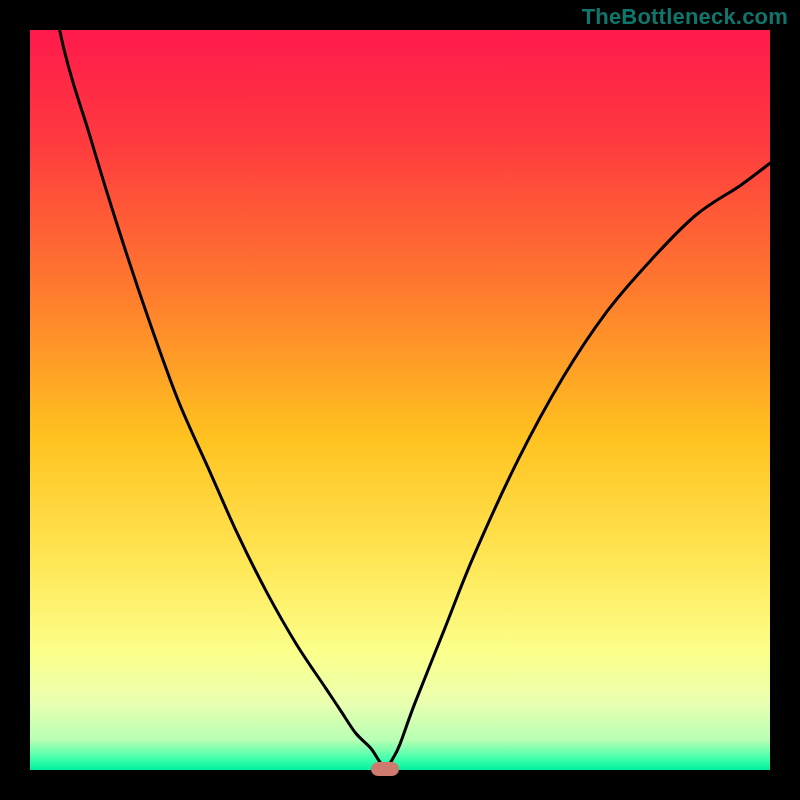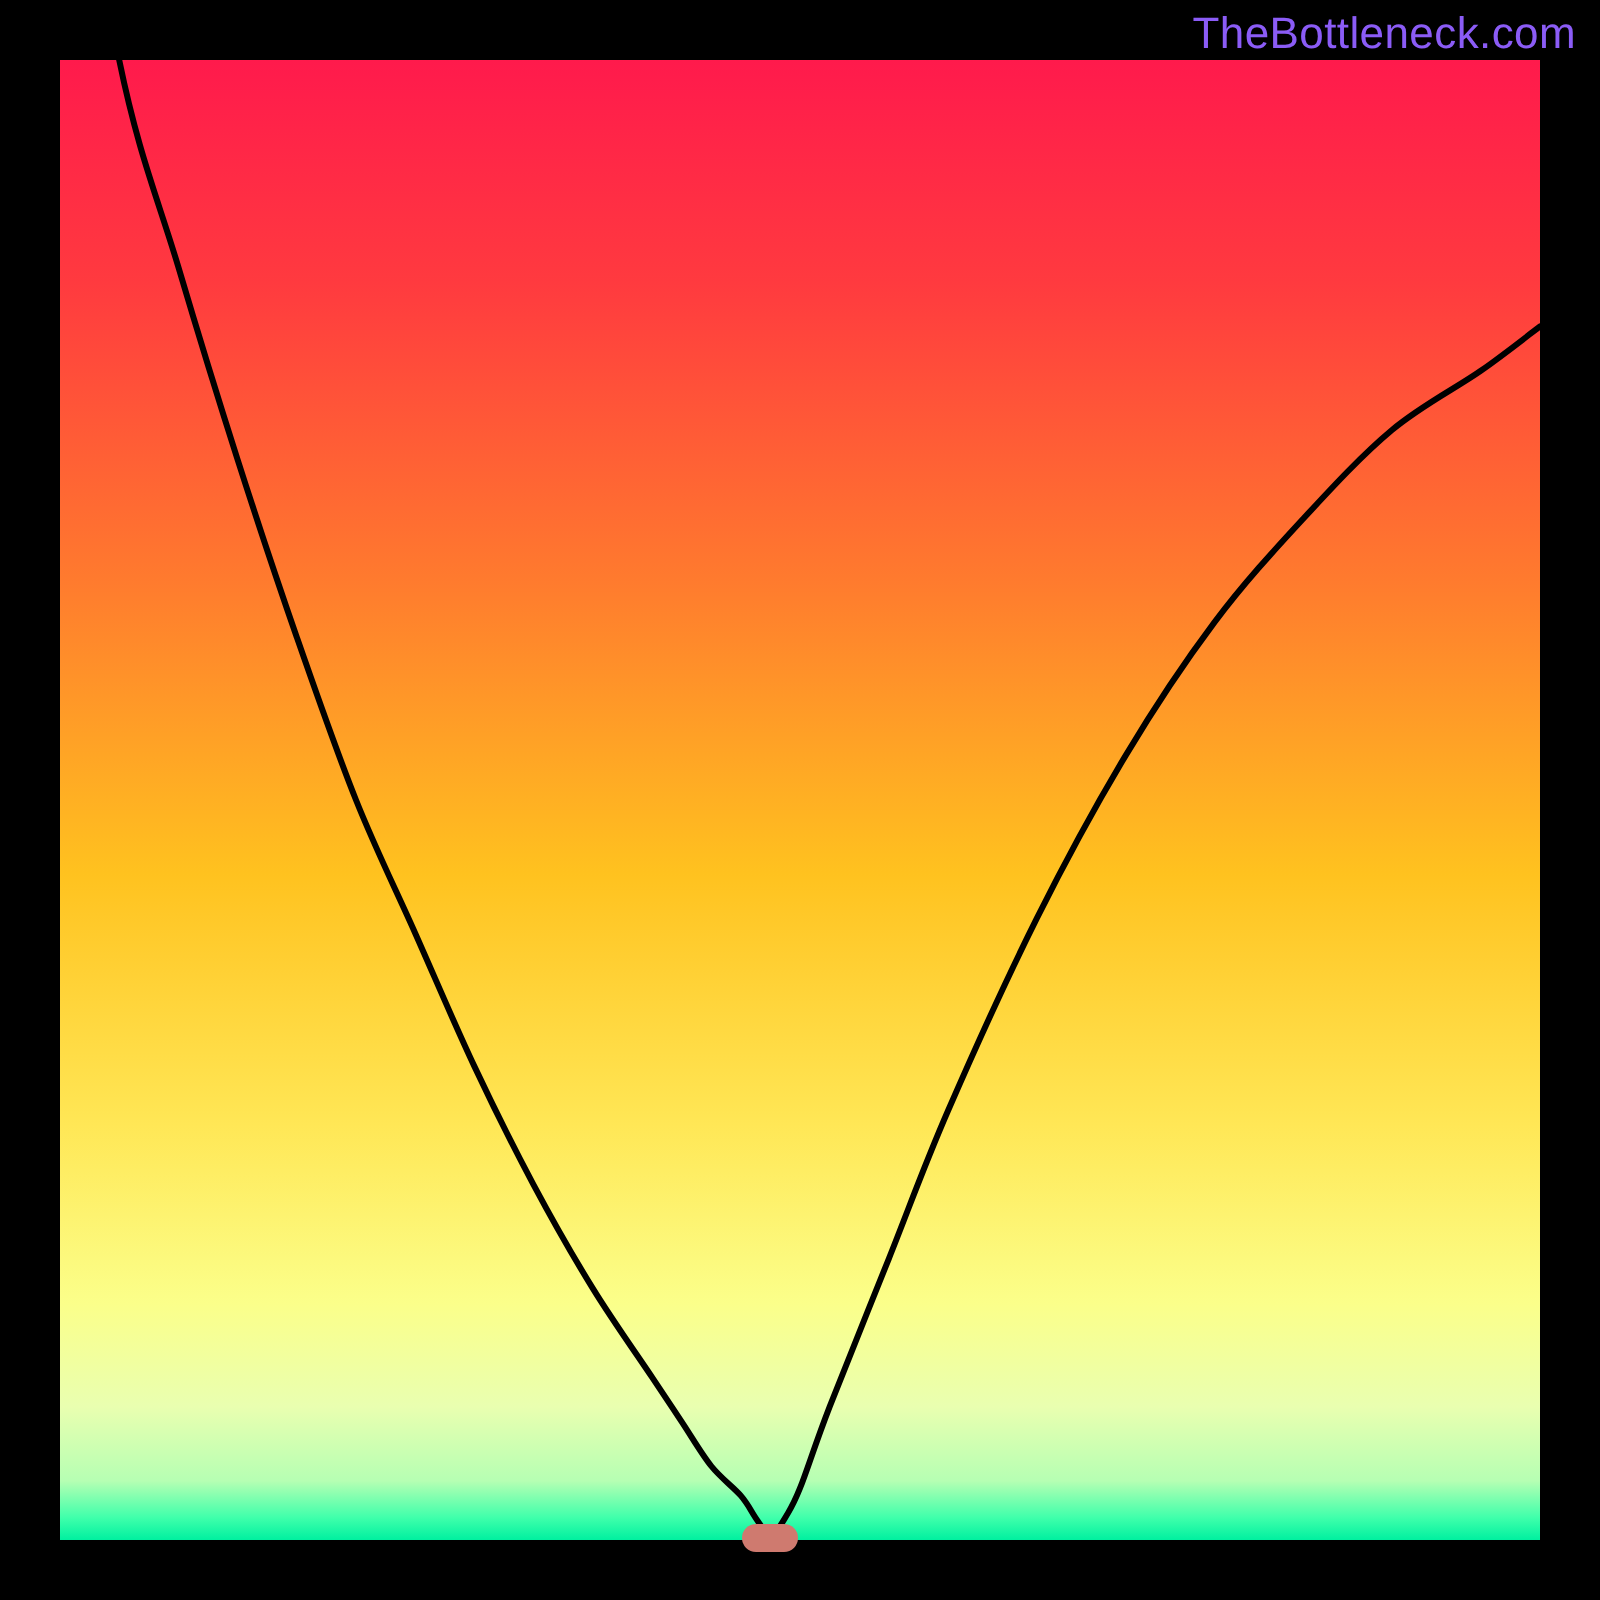--- a/index.html
+++ b/index.html
@@ -14,23 +14,23 @@
   .frame {
     position: relative;
     width: 800px;
     height: 800px;
     background: #000;
   }
   .watermark {
     position: absolute;
     top: 4px;
     right: 12px;
-    color: #8b5cf6;
+    color: #0f766e;
     font-size: 22px;
-    font-weight: 400;
+    font-weight: 700;
     font-family: Arial, Helvetica, sans-serif;
     letter-spacing: 0.2px;
     z-index: 3;
   }
   .plot-wrap {
     position: absolute;
     left: 30px;
     top: 30px;
     width: 740px;
     height: 740px;

